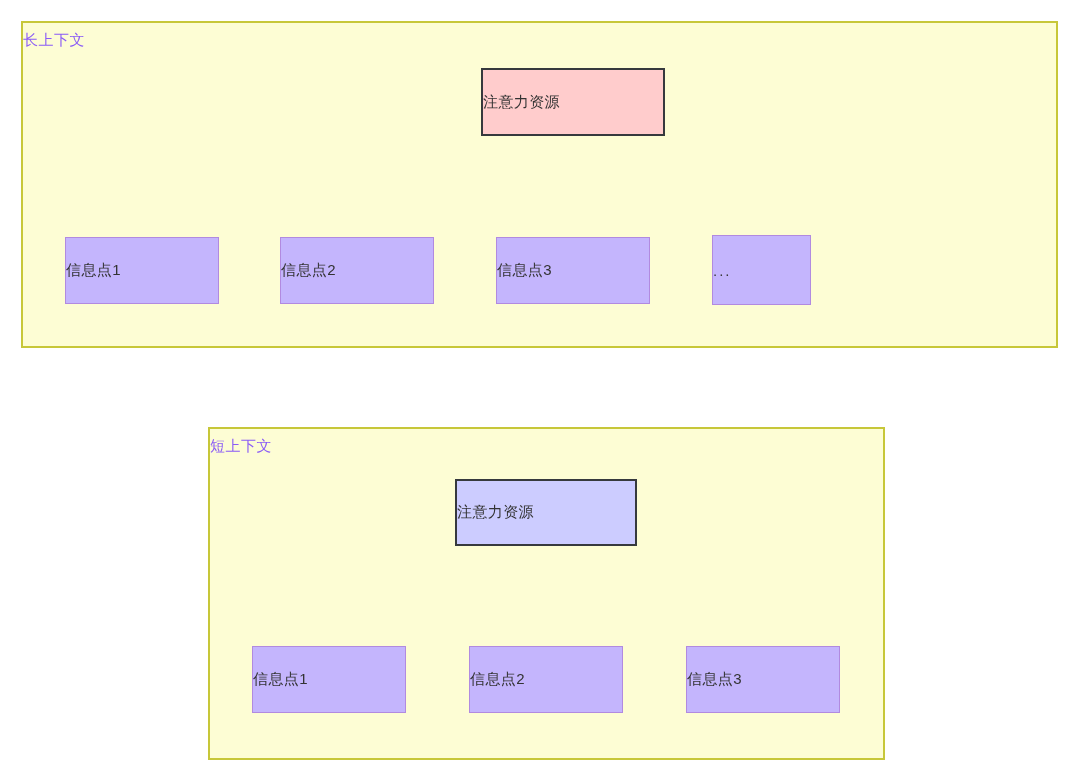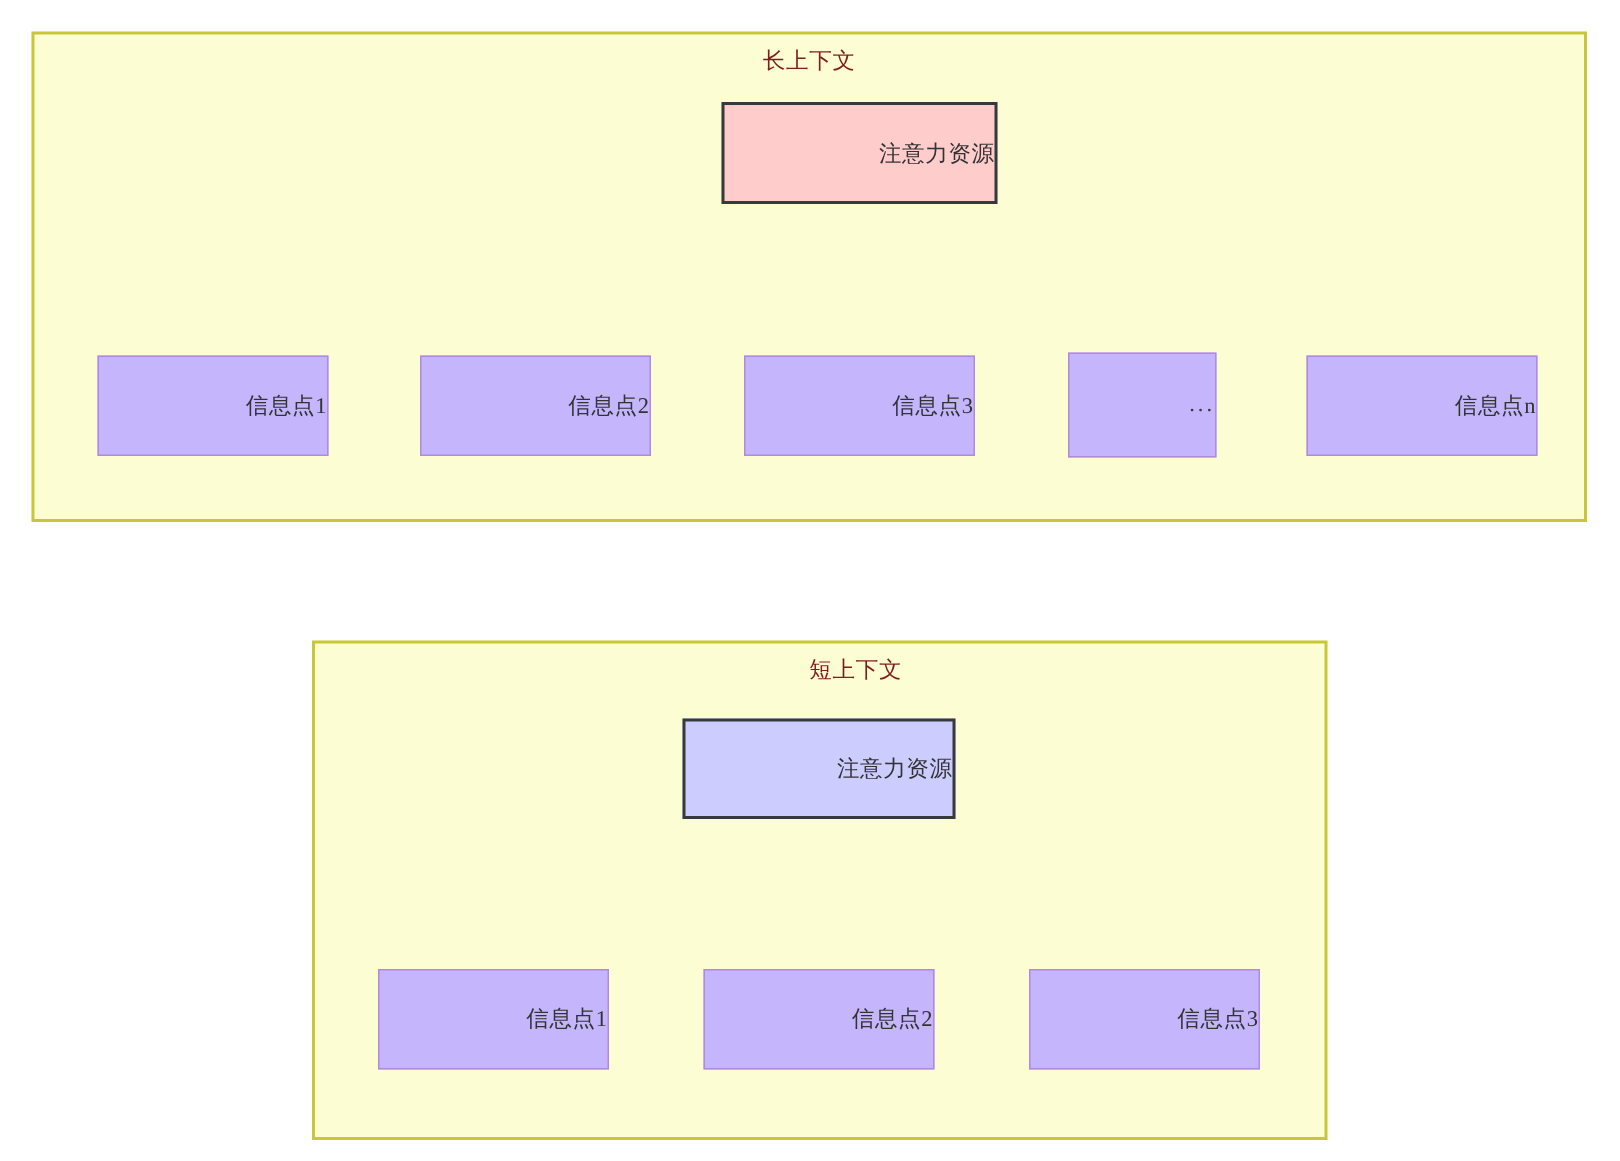--- a/index.html
+++ b/index.html
@@ -36,43 +36,40 @@
     left: 21px;
     top: 21px;
     width: 1037px;
     height: 327px;
   }
   #container-short {
     left: 208px;
     top: 427px;
     width: 677px;
     height: 333px;
-    padding-left: 24px;
   }
   .container-title {
     position: absolute;
     width: 100%;
-    text-align: center;
     top: 8px;
     font-size: 15px;
-    color: #7f1d1d;
+    color: #8b5cf6;
     letter-spacing: 0.5px;
     white-space: nowrap;
   }
   .node {
     position: absolute;
     box-sizing: border-box;
     display: flex;
     align-items: center;
-    justify-content: flex-end;
+    justify-content: flex-start;
     font-size: 15px;
     color: #333333;
     letter-spacing: 0.4px;
     white-space: nowrap;
-    font-family: Liberation Serif, serif;
   }
   .node-root-pink {
     background: #ffcccc;
     border: 2px solid #36393d;
   }
   .node-root-blue {
     background: #ccccff;
     border: 2px solid #36393d;
   }
   .node-leaf {
@@ -140,23 +137,20 @@
   </div>
 
   <div class="node node-leaf" style="left:496px; top:237px; width:154px; height:67px;">
     <span>信息点3</span>
   </div>
 
   <div class="node node-leaf" style="left:712px; top:235px; width:99px; height:70px;">
     <span class="dots-label">...</span>
   </div>
 
-  <div class="node node-leaf" style="left:871px; top:237px; width:154px; height:67px;">
-    <span>信息点n</span>
-  </div>
 
   <div class="container-box" id="container-short">
     <div class="container-title">短上下文</div>
   </div>
 
   <div class="node node-root-blue" style="left:455px; top:479px; width:182px; height:67px;">
     <span>注意力资源</span>
   </div>
 
   <div class="node node-leaf" style="left:252px; top:646px; width:154px; height:67px;">

